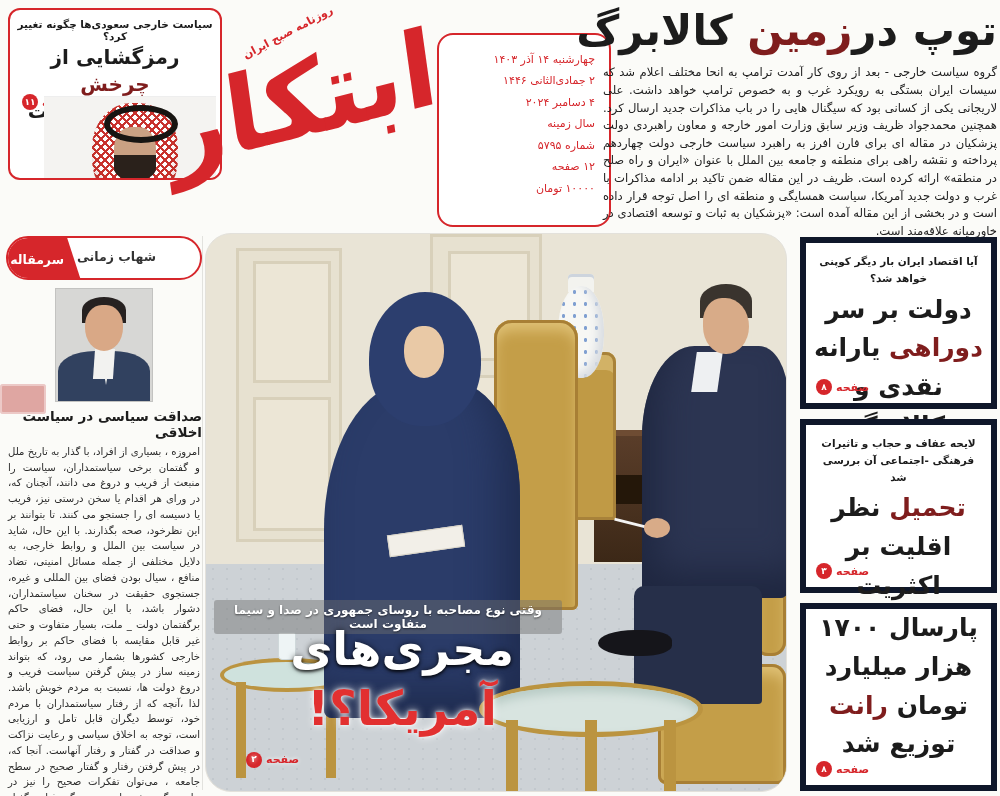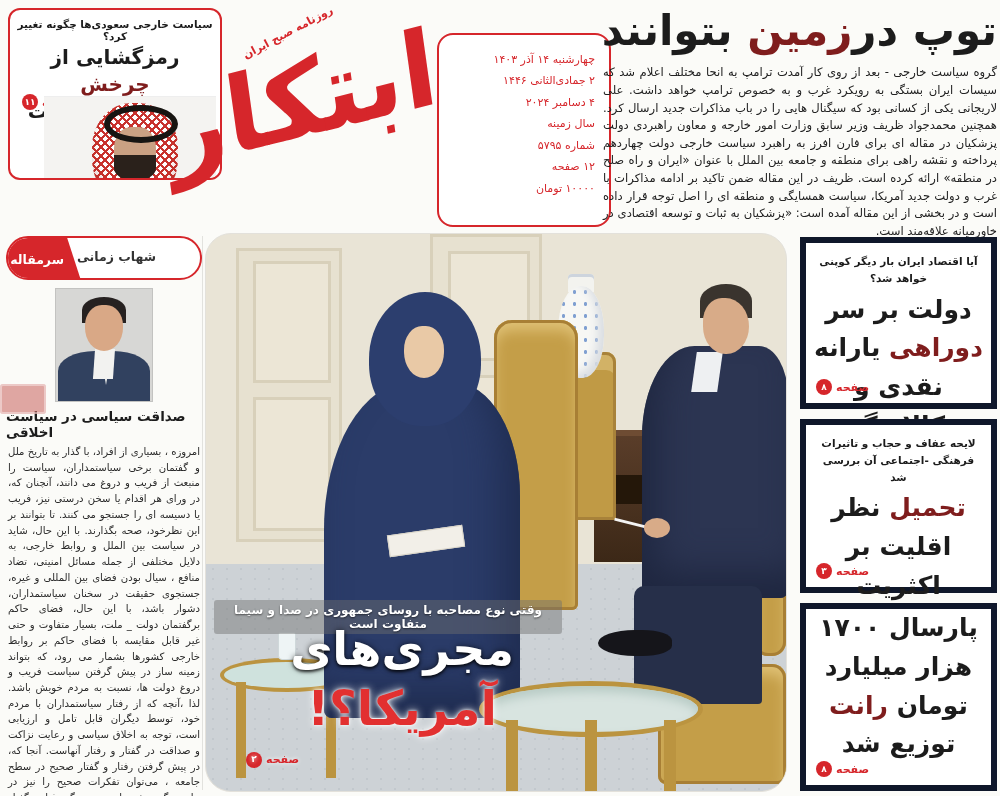--- a/index.html
+++ b/index.html
@@ -118,21 +118,21 @@
   #edit-author{position:absolute;right:44px;top:11px;font-size:12.5px;font-weight:bold;color:#333;}
   #edit-label{position:absolute;left:-8px;top:-2px;width:74px;height:46px;background:#d6262b;transform:skewX(18deg);
     display:flex;align-items:center;justify-content:center;}
   #edit-label span{transform:skewX(-18deg);color:#fff;font-size:12.5px;font-weight:bold;}
   #edit-photo{margin:8px auto 6px;width:96px;height:112px;background:#d7d7d5;border:1px solid #c3c3c1;position:relative;overflow:hidden;}
   .zam-hair{position:absolute;left:26px;top:8px;width:44px;height:26px;border-radius:50% 50% 0 0;background:#262120;}
   .zam-face{position:absolute;left:29px;top:16px;width:38px;height:46px;border-radius:46% 46% 52% 52%;background:#d9a886;}
   .zam-shirt{position:absolute;left:38px;top:60px;width:20px;height:30px;background:#f2f2f0;transform:skewX(-4deg);}
   .zam-suit{position:absolute;left:2px;top:62px;width:92px;height:50px;border-radius:40% 40% 0 0;background:#31415f;}
   .zam-suit:before{content:"";position:absolute;left:38px;top:0;width:20px;height:34px;background:#f2f2f0;clip-path:polygon(20% 0,80% 0,50% 100%);}
-  #edit-title{font-size:13.5px;font-weight:900;text-align:left;margin:2px 0 4px;}
+  #edit-title{font-size:13.5px;font-weight:900;text-align:right;margin:2px 0 4px;}
   #edit-body{font-size:10.1px;line-height:1.56;text-align:justify;color:#2a2a2a;padding:0 2px;}
   #edit-watermark{position:absolute;left:-6px;top:148px;width:46px;height:30px;background:rgba(205,110,105,.6);
     border-radius:3px;box-shadow:inset 0 0 0 2px rgba(255,255,255,.4);}
   .vdivider{position:absolute;top:236px;height:554px;width:1px;background:#e2e2de;}
 </style>
 </head>
 <body>
 
 <div class="abs redbox" id="saudi-box">
   <div class="kicker" id="saudi-kicker">سیاست خارجی سعودی‌ها چگونه تغییر کرد؟</div>
@@ -168,21 +168,21 @@
     <div>۴ دسامبر ۲۰۲۴</div>
     <div>سال زمینه</div>
     <div>شماره ۵۷۹۵</div>
     <div>۱۲ صفحه</div>
     <div>۱۰۰۰۰ تومان</div>
   </div>
 </div>
 
 <div class="abs" id="lead">
   <div id="lead-headline">
-    <span>توپ در</span><span class="red">زمین</span><span> بتوانند</span>
+    <span>توپ در</span><span class="red">زمین</span><span> کالابرگ</span>
   </div>
   <div id="lead-body">گروه سیاست خارجی - بعد از روی کار آمدت ترامپ به انحا مختلف اعلام شد که سیسات ایران بستگی به رویکرد غرب و به خصوص ترامپ خواهد داشت. علی لاریجانی یکی از کسانی بود که سیگنال هایی را در باب مذاکرات جدید ارسال کرد. همچنین محمدجواد ظریف وزیر سابق وزارت امور خارجه و معاون راهبردی دولت پزشکیان در مقاله ای برای فارن افرز به راهبرد سیاست خارجی دولت چهاردهم پرداخته و نقشه راهی برای منطقه و جامعه بین الملل با عنوان «ایران و راه صلح در منطقه» ارائه کرده است. ظریف در این مقاله ضمن تاکید بر ادامه مذاکرات با غرب و دولت جدید آمریکا، سیاست همسایگی و منطقه ای را اصل توجه قرار داده است و در بخشی از این مقاله آمده است: «پزشکیان به ثبات و توسعه اقتصادی در خاورمیانه علاقه‌مند است.</div>
   <div id="lead-more" class="pagebadge">
     <span>شرح در صفحه</span>
     <span class="circ">۲</span>
   </div>
 </div>
 
 <div class="vdivider" style="left:202px;"></div>
 

